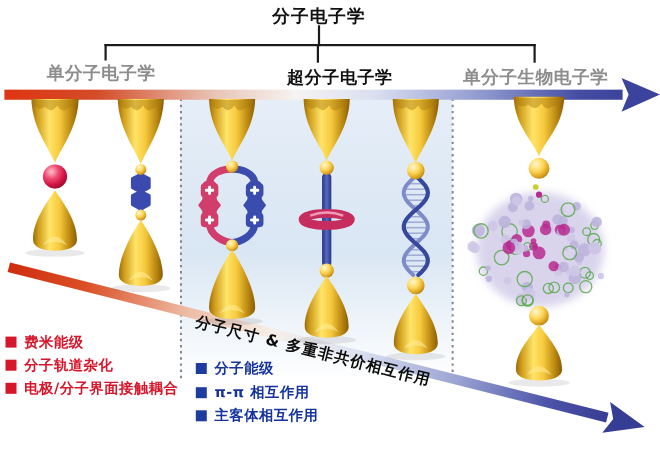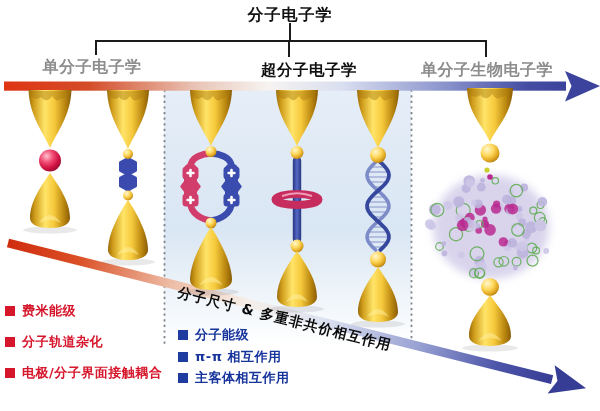--- a/index.html
+++ b/index.html
@@ -12,21 +12,21 @@
   .branch{font-weight:bold;letter-spacing:0.5px;}
   .branch.gray{color:#8d8d8d;font-size:16px;}
   .branch.dark{color:#111;font-size:15.5px;}
   .b-left{left:37px;top:57px;width:110px;text-align:center;}
   .b-center{left:236px;top:60px;width:106px;text-align:center;margin-left:20px;}
   .b-right{left:421px;top:60px;width:112px;text-align:center;}
   .brk{position:absolute;background:#1b1b1b;}
   .diag-label{left:180px;top:284px;transform:rotate(14.1deg);transform-origin:0 0;
               font-size:14px;font-weight:bold;color:#0b0b0b;letter-spacing:1px;}
   .vlist{position:absolute;display:flex;flex-direction:column;}
-  .vlist.red{left:5px;top:303px;gap:15px;}
+  .vlist.red{left:5px;top:303px;gap:5px;}
   .vlist.blue{left:178px;top:327px;gap:5.5px;}
   .li{display:flex;align-items:center;height:16px;font-size:13px;font-weight:bold;letter-spacing:0.5px;}
   .vlist.red .li{color:#d6162b;}
   .vlist.blue .li{color:#16349b;}
   .bullet{display:inline-block;width:10px;height:10px;margin-right:7px;flex:0 0 auto;}
   .vlist.red .bullet{background:#d6162b;}
   .vlist.blue .bullet{background:#1e3ca0;}
 </style>
 </head>
 <body>

